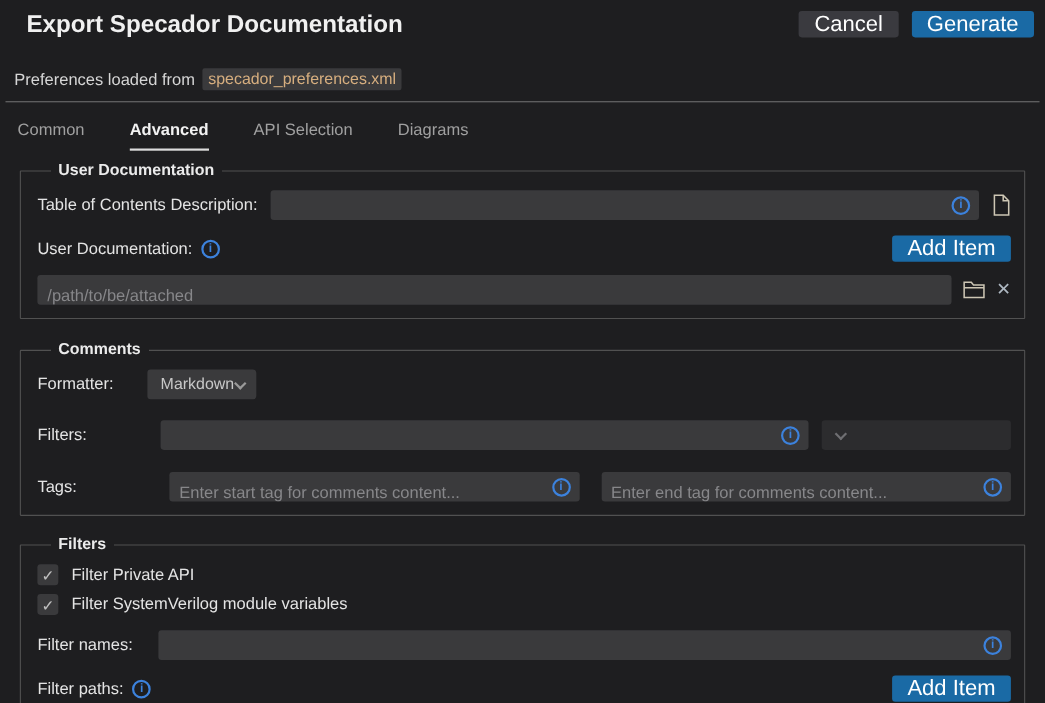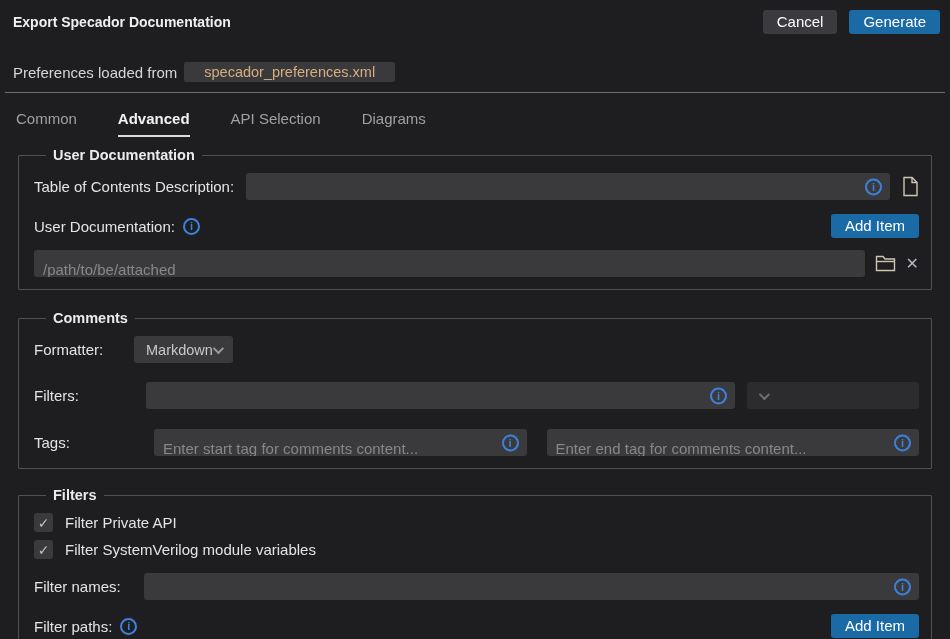--- a/index.html
+++ b/index.html
@@ -6,35 +6,35 @@
   html, body { width: 950px; height: 639px; }
   body {
     background: #1e1e20;
     font-family: "Liberation Sans", sans-serif;
     color: #e4e4e4;
     overflow: hidden;
   }
 
   
   .header { display: flex; align-items: flex-start; padding: 10px 10px 0 13px; }
-  .title { font-size: 14px; font-weight: bold; color: #f0f0f0; line-height: 24px; }
+  .title { font-size: 22px; font-weight: bold; color: #f0f0f0; line-height: 24px; margin-left: 11px; }
   .header-buttons { margin-left: auto; display: flex; gap: 12px; }
   .btn {
     border: none; border-radius: 3px; color: #ffffff;
     font-family: "Liberation Sans", sans-serif;
-    font-size: 15px; padding: 4px 14px; height: 24px; line-height: 16px; cursor: pointer;
+    font-size: 20px; padding: 4px 14px; height: 24px; line-height: 16px; cursor: pointer;
   }
   .btn-gray { background: #3a3a3f; }
   .btn-blue { background: #1a6aa5; }
 
   
   .prefs-row { margin: 28px 0 0 13px; font-size: 15px; color: #d6d6d6; display: flex; align-items: center; gap: 7px; }
   .chip {
     background: #3a3a3c; color: #d6ae7f; border-radius: 2px;
-    padding: 2px 20px; font-size: 14.5px;
+    padding: 2px 5px; font-size: 14.5px;
   }
 
   .divider { height: 1px; background: #6e6e6e; margin: 10px 5px 0 5px; }
 
   
   .tabs { display: flex; gap: 41px; margin: 17px 0 0 16px; font-size: 15px; }
   .tab { color: #a0a0a0; padding-bottom: 8px; border-bottom: 2px solid transparent; cursor: pointer; }
   .tab.active { color: #f2f2f2; font-weight: bold; border-bottom-color: #dcdcdc; }
 
   

